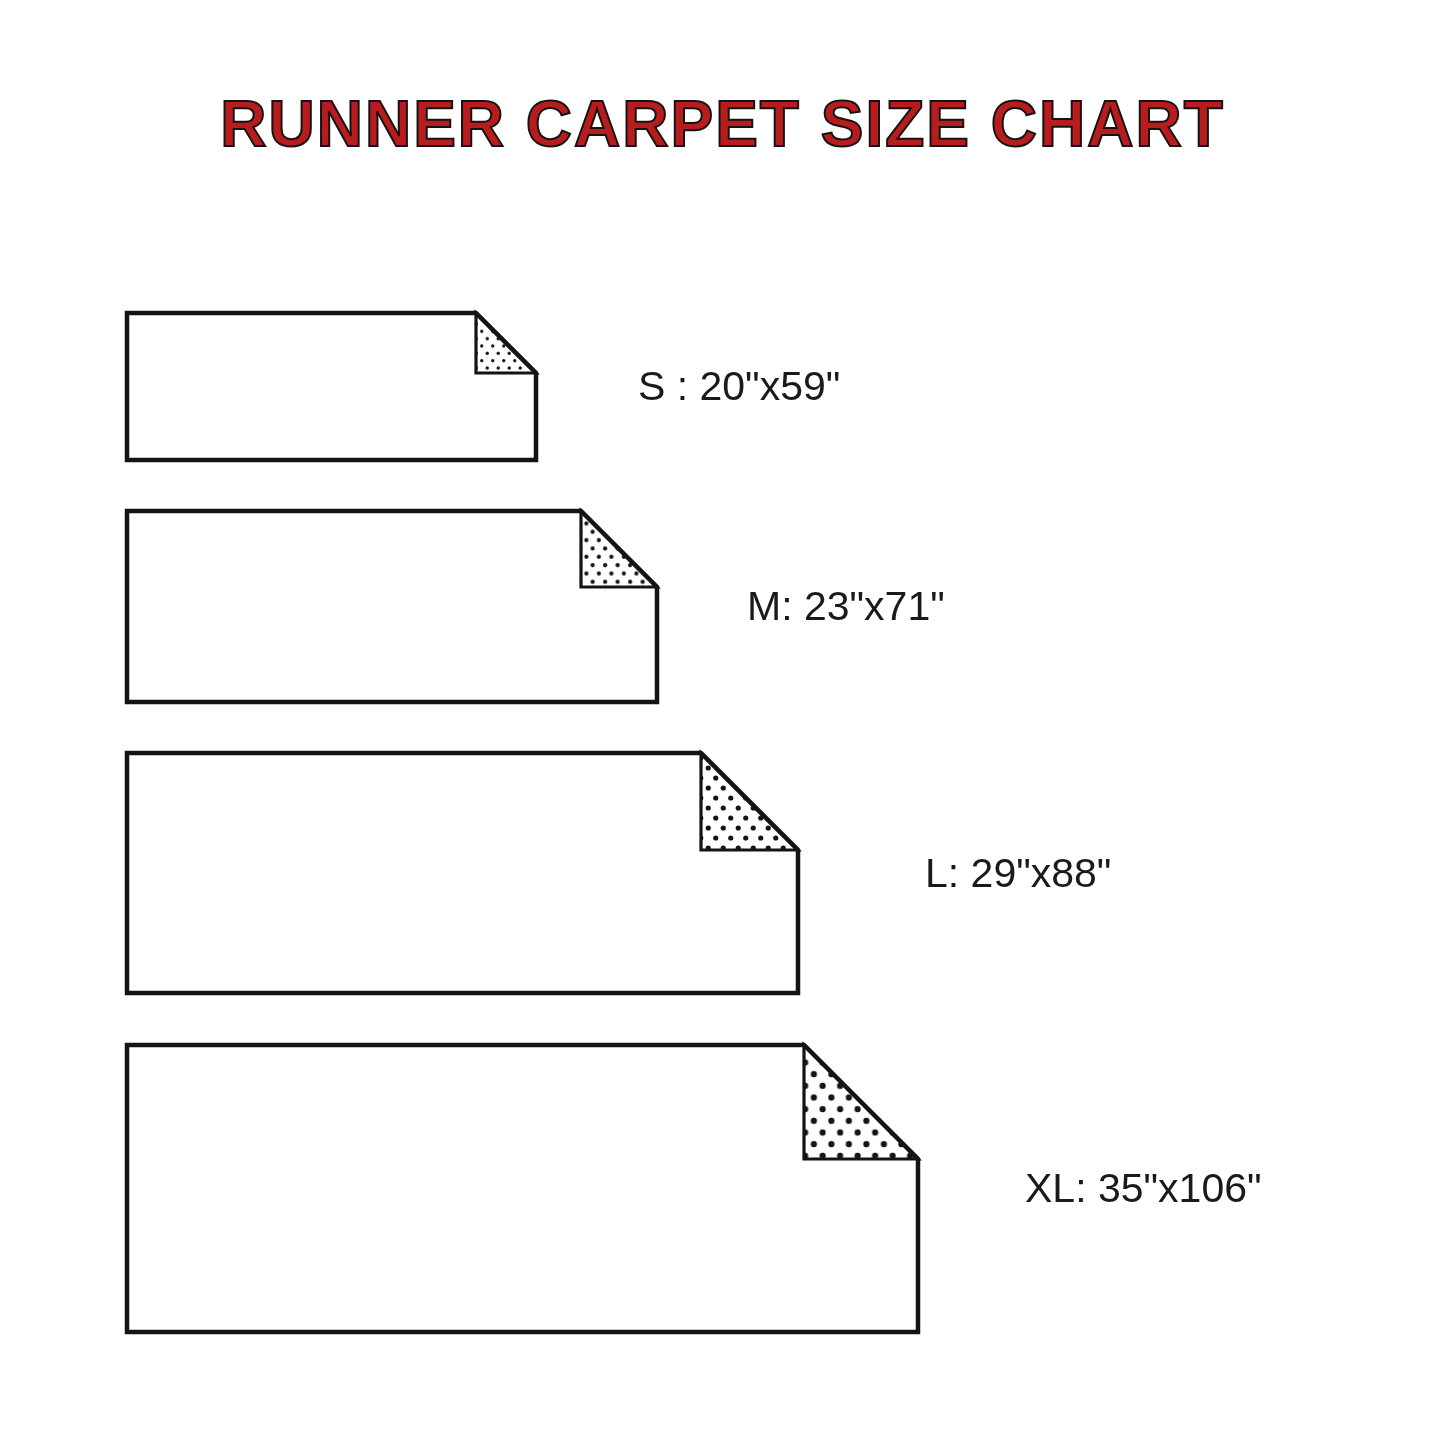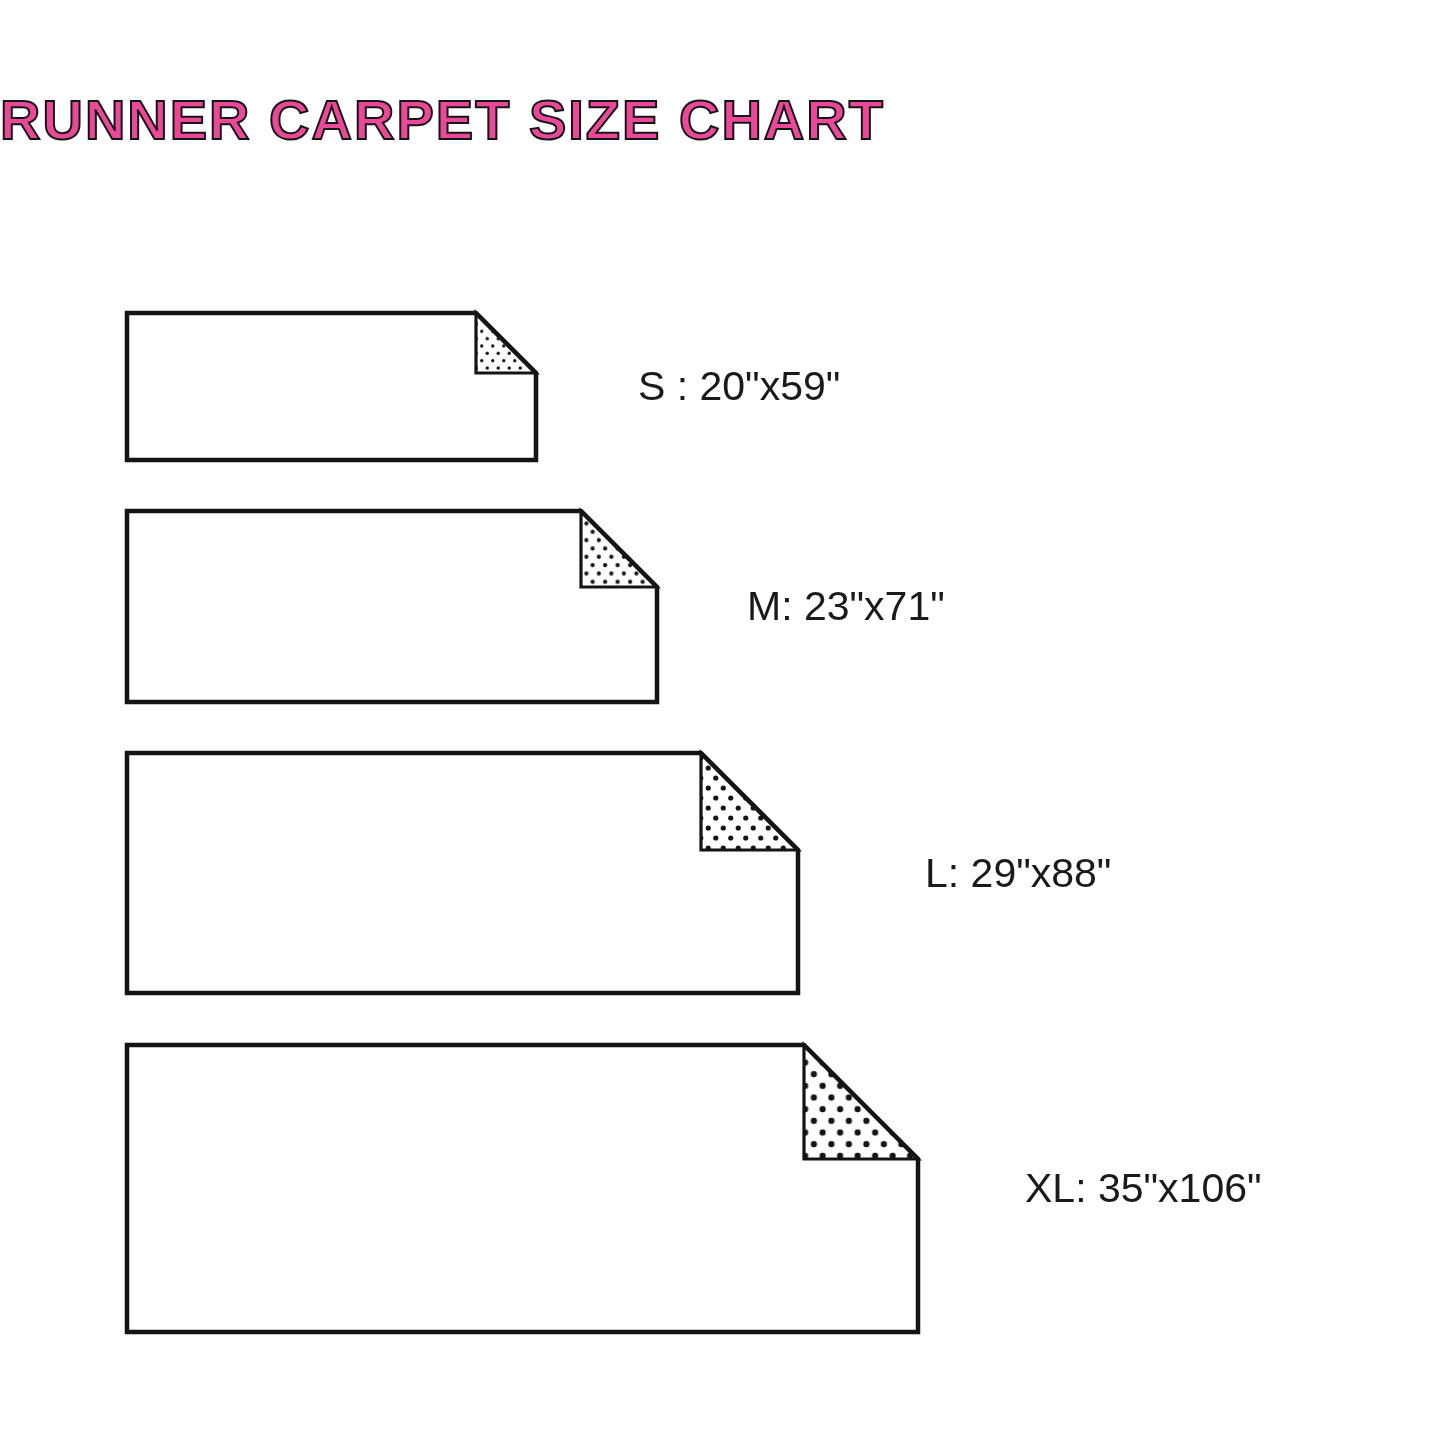--- a/index.html
+++ b/index.html
@@ -8,27 +8,27 @@
     width: 1445px;
     height: 1445px;
     background: #ffffff;
     overflow: hidden;
     font-family: "Liberation Sans", sans-serif;
   }
   .title {
     position: absolute;
     left: 0; right: 0;
     top: 92px;
-    text-align: left;
+    text-align: center;
     font-family: "Liberation Sans", sans-serif;
     font-weight: 800;
-    font-size: 56px;
+    font-size: 64px;
     line-height: 1;
     letter-spacing: 2px;
-    color: #ec4899;
+    color: #b91c1c;
     -webkit-text-stroke: 2px #141414;
     white-space: nowrap;
   }
   svg.rug {
     position: absolute;
     overflow: visible;
     display: block;
   }
   .page {
     fill: #ffffff;

